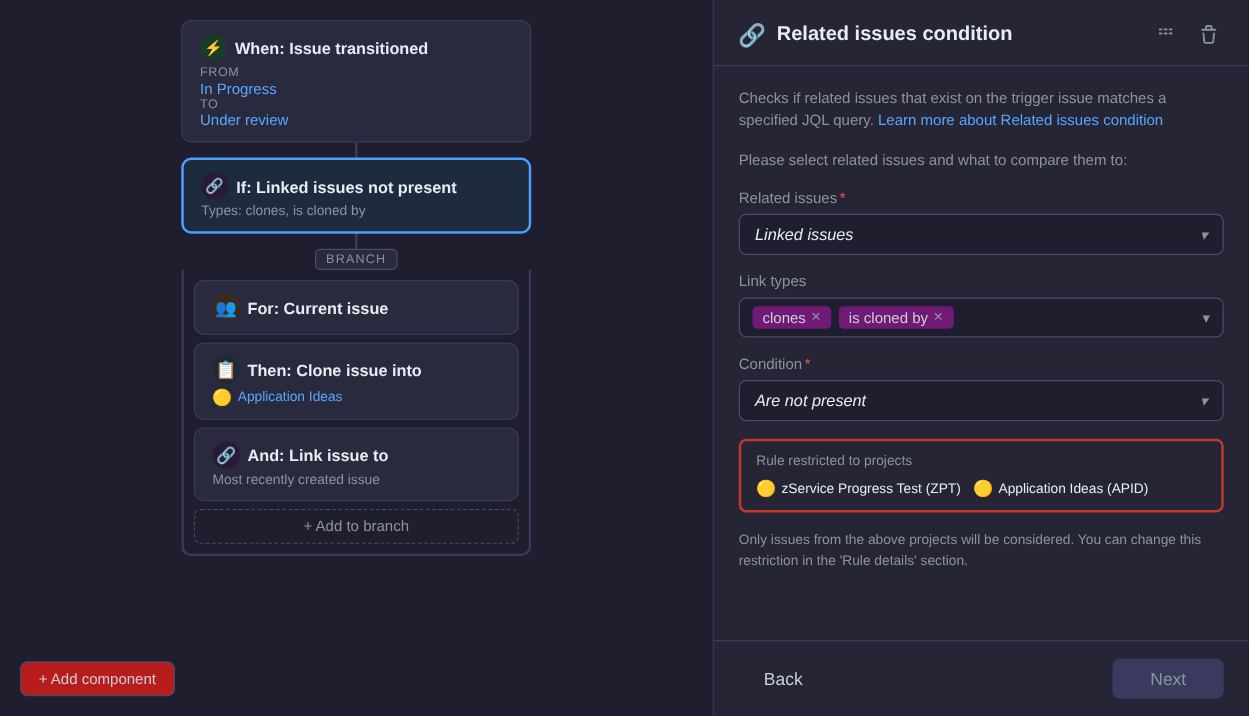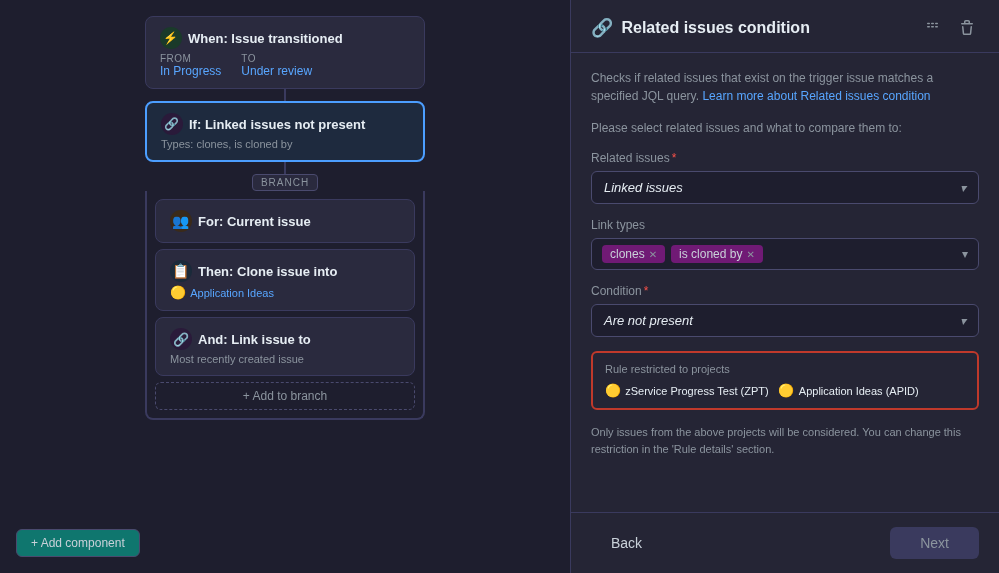--- a/index.html
+++ b/index.html
@@ -147,21 +147,21 @@
       justify-content: center;
     }
 
     .add-component-btn {
       position: absolute;
       bottom: 16px;
       left: 16px;
       display: flex;
       align-items: center;
       gap: 6px;
-      background: #0f766e;
+      background: #b91c1c;
       border: 1px solid #4a4a6e;
       border-radius: 6px;
       padding: 6px 14px;
       color: #c9d1d9;
       cursor: pointer;
       font-size: 12px;
     }
 
     .project-tag {
       display: inline-flex;
@@ -362,21 +362,21 @@
 <body>
 
 <div class="left-panel">
   <div class="flow-wrapper">
 
     <div class="trigger-card">
       <div class="trigger-title">
         <span class="icon-circle icon-green">⚡</span>
         <span>When: Issue transitioned</span>
       </div>
-      <div style="display:flex; gap:20px; margin-top:4px;">
+      <div style="display:flex; gap:0; margin-top:4px;flex-direction:column;">
         <div>
           <div class="trigger-label">FROM</div>
           <div class="trigger-value">In Progress</div>
         </div>
         <div>
           <div class="trigger-label">TO</div>
           <div class="trigger-value">Under review</div>
         </div>
       </div>
     </div>

